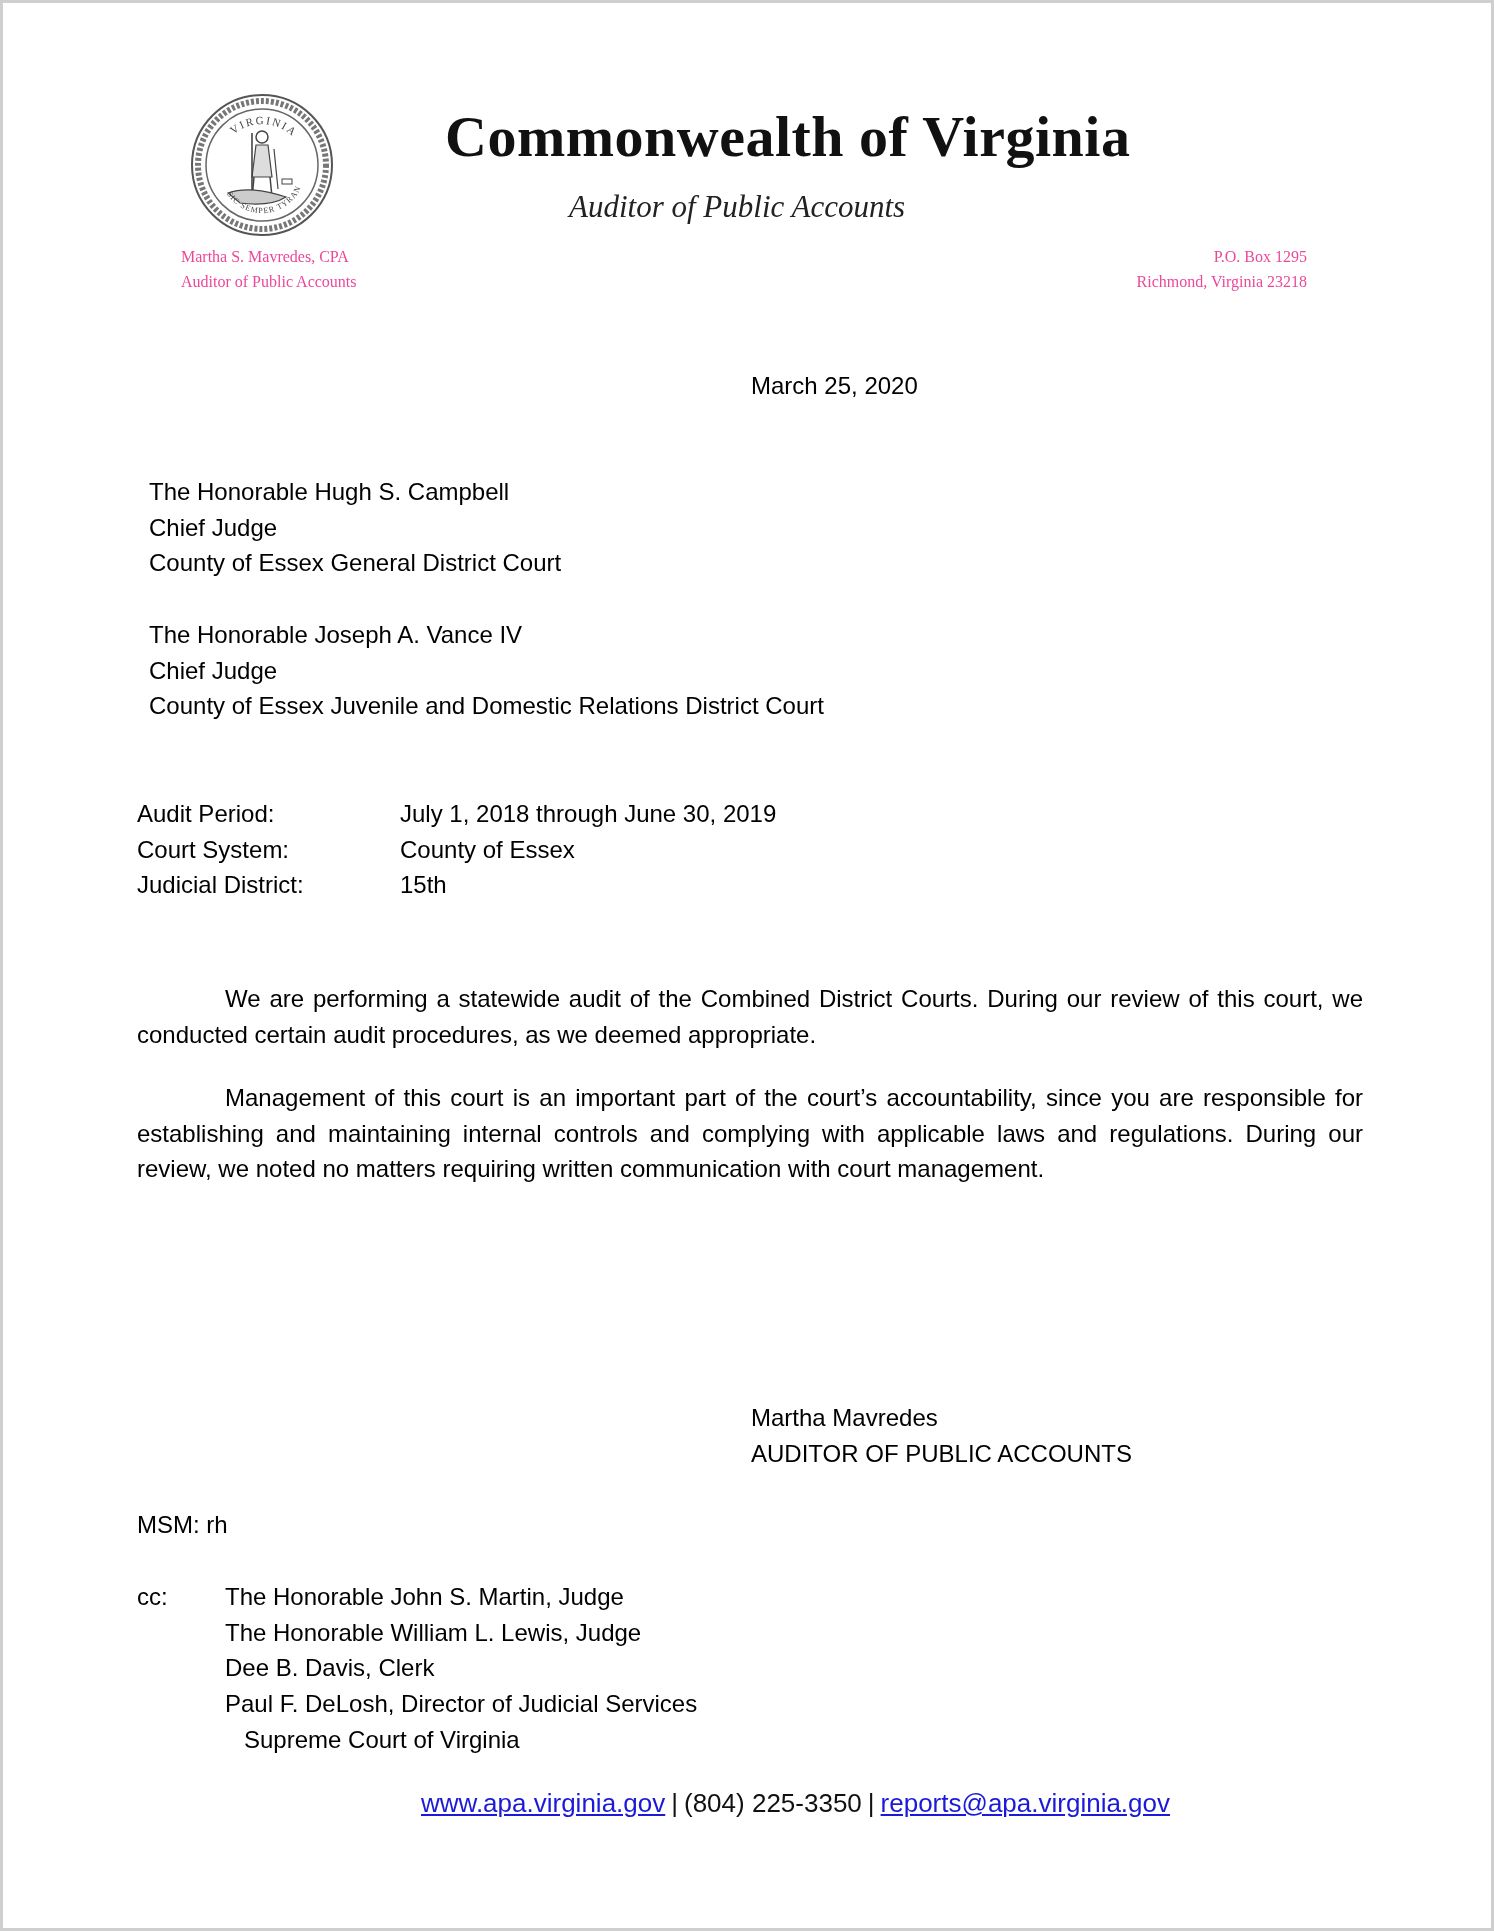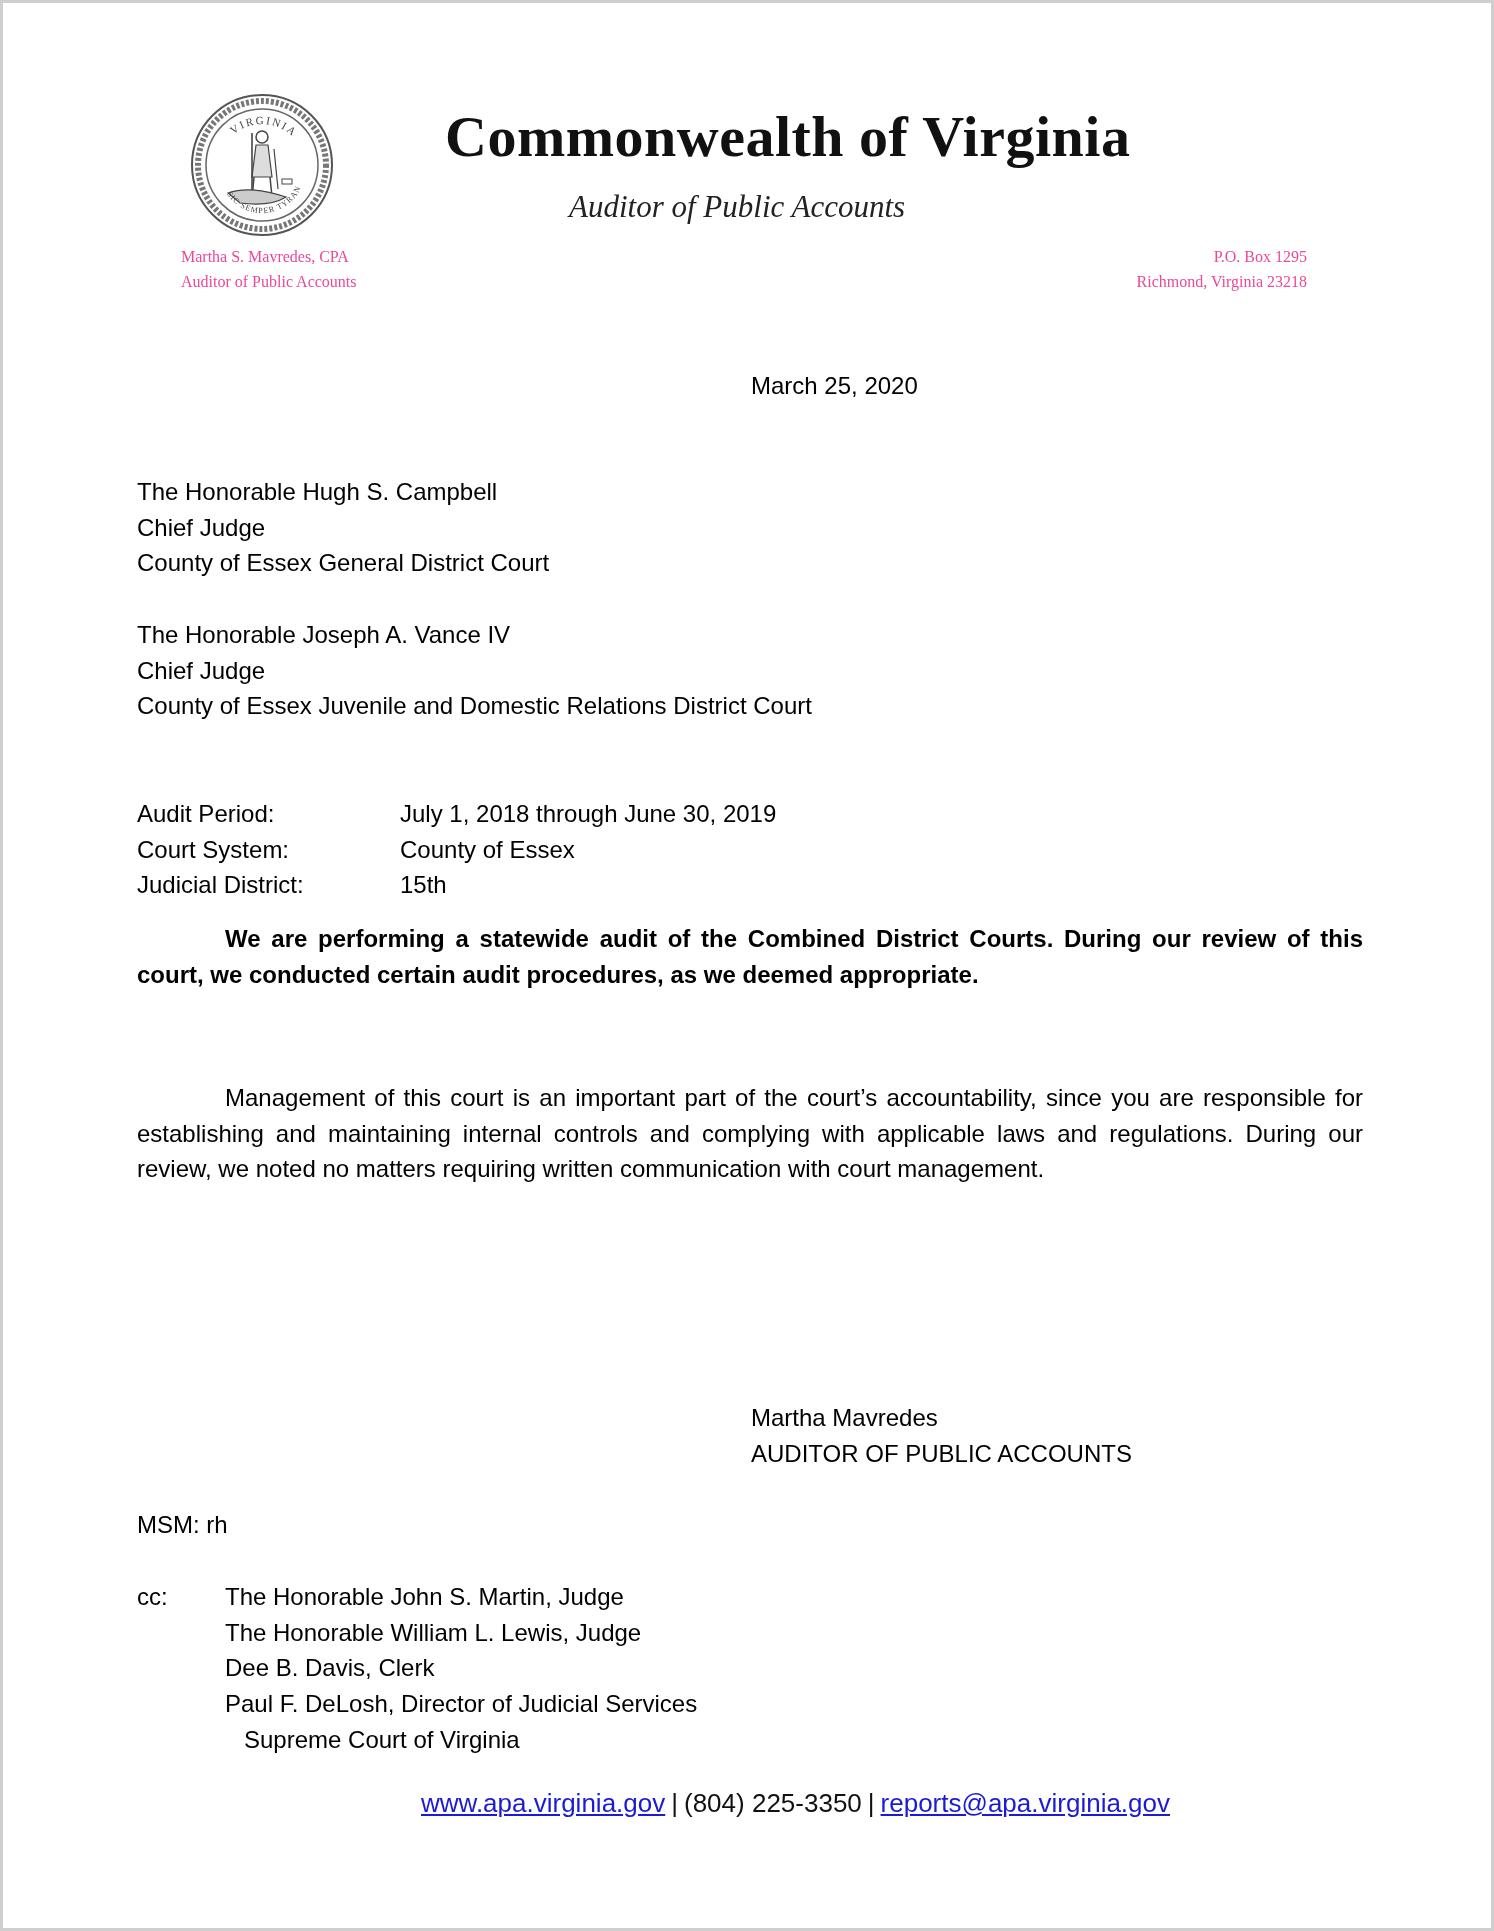--- a/index.html
+++ b/index.html
@@ -41,27 +41,27 @@
   .body-text {
     font-family: "Liberation Sans", sans-serif;
     font-size: 24px;
     color: #000000;
     line-height: 35.7px;
   }
   .date { left: 748px; top: 365px; }
   .addr { left: 134px; }
   .addr1 { top: 471px; }
   .addr2 { top: 614px; }
-  .addr-line { display: block; }
+  .addr-line { display: block; margin-left: 12px; }
   .info { left: 134px; top: 793px; }
   .info-row { display: flex; height: 35.7px; }
   .info-label { width: 263px; }
   .para { position: absolute; left: 134px; width: 1226px; text-align: justify; white-space: normal; }
   .para .indent { display: inline-block; width: 88px; }
-  .p1 { top: 918px; font-weight: bold; }
+  .p1 { top: 978px; }
   .p2 { top: 1077px; }
   .p3 { top: 1256px; }
   .sig { left: 748px; top: 1397px; }
   .sig-line { display: block; }
   .msm { left: 134px; top: 1504px; }
   .cc { left: 134px; top: 1576px; }
   .cc-row { display: flex; height: 35.7px; }
   .cc-label { width: 88px; }
   .cc-sub { padding-left: 19px; }
   .footer {

